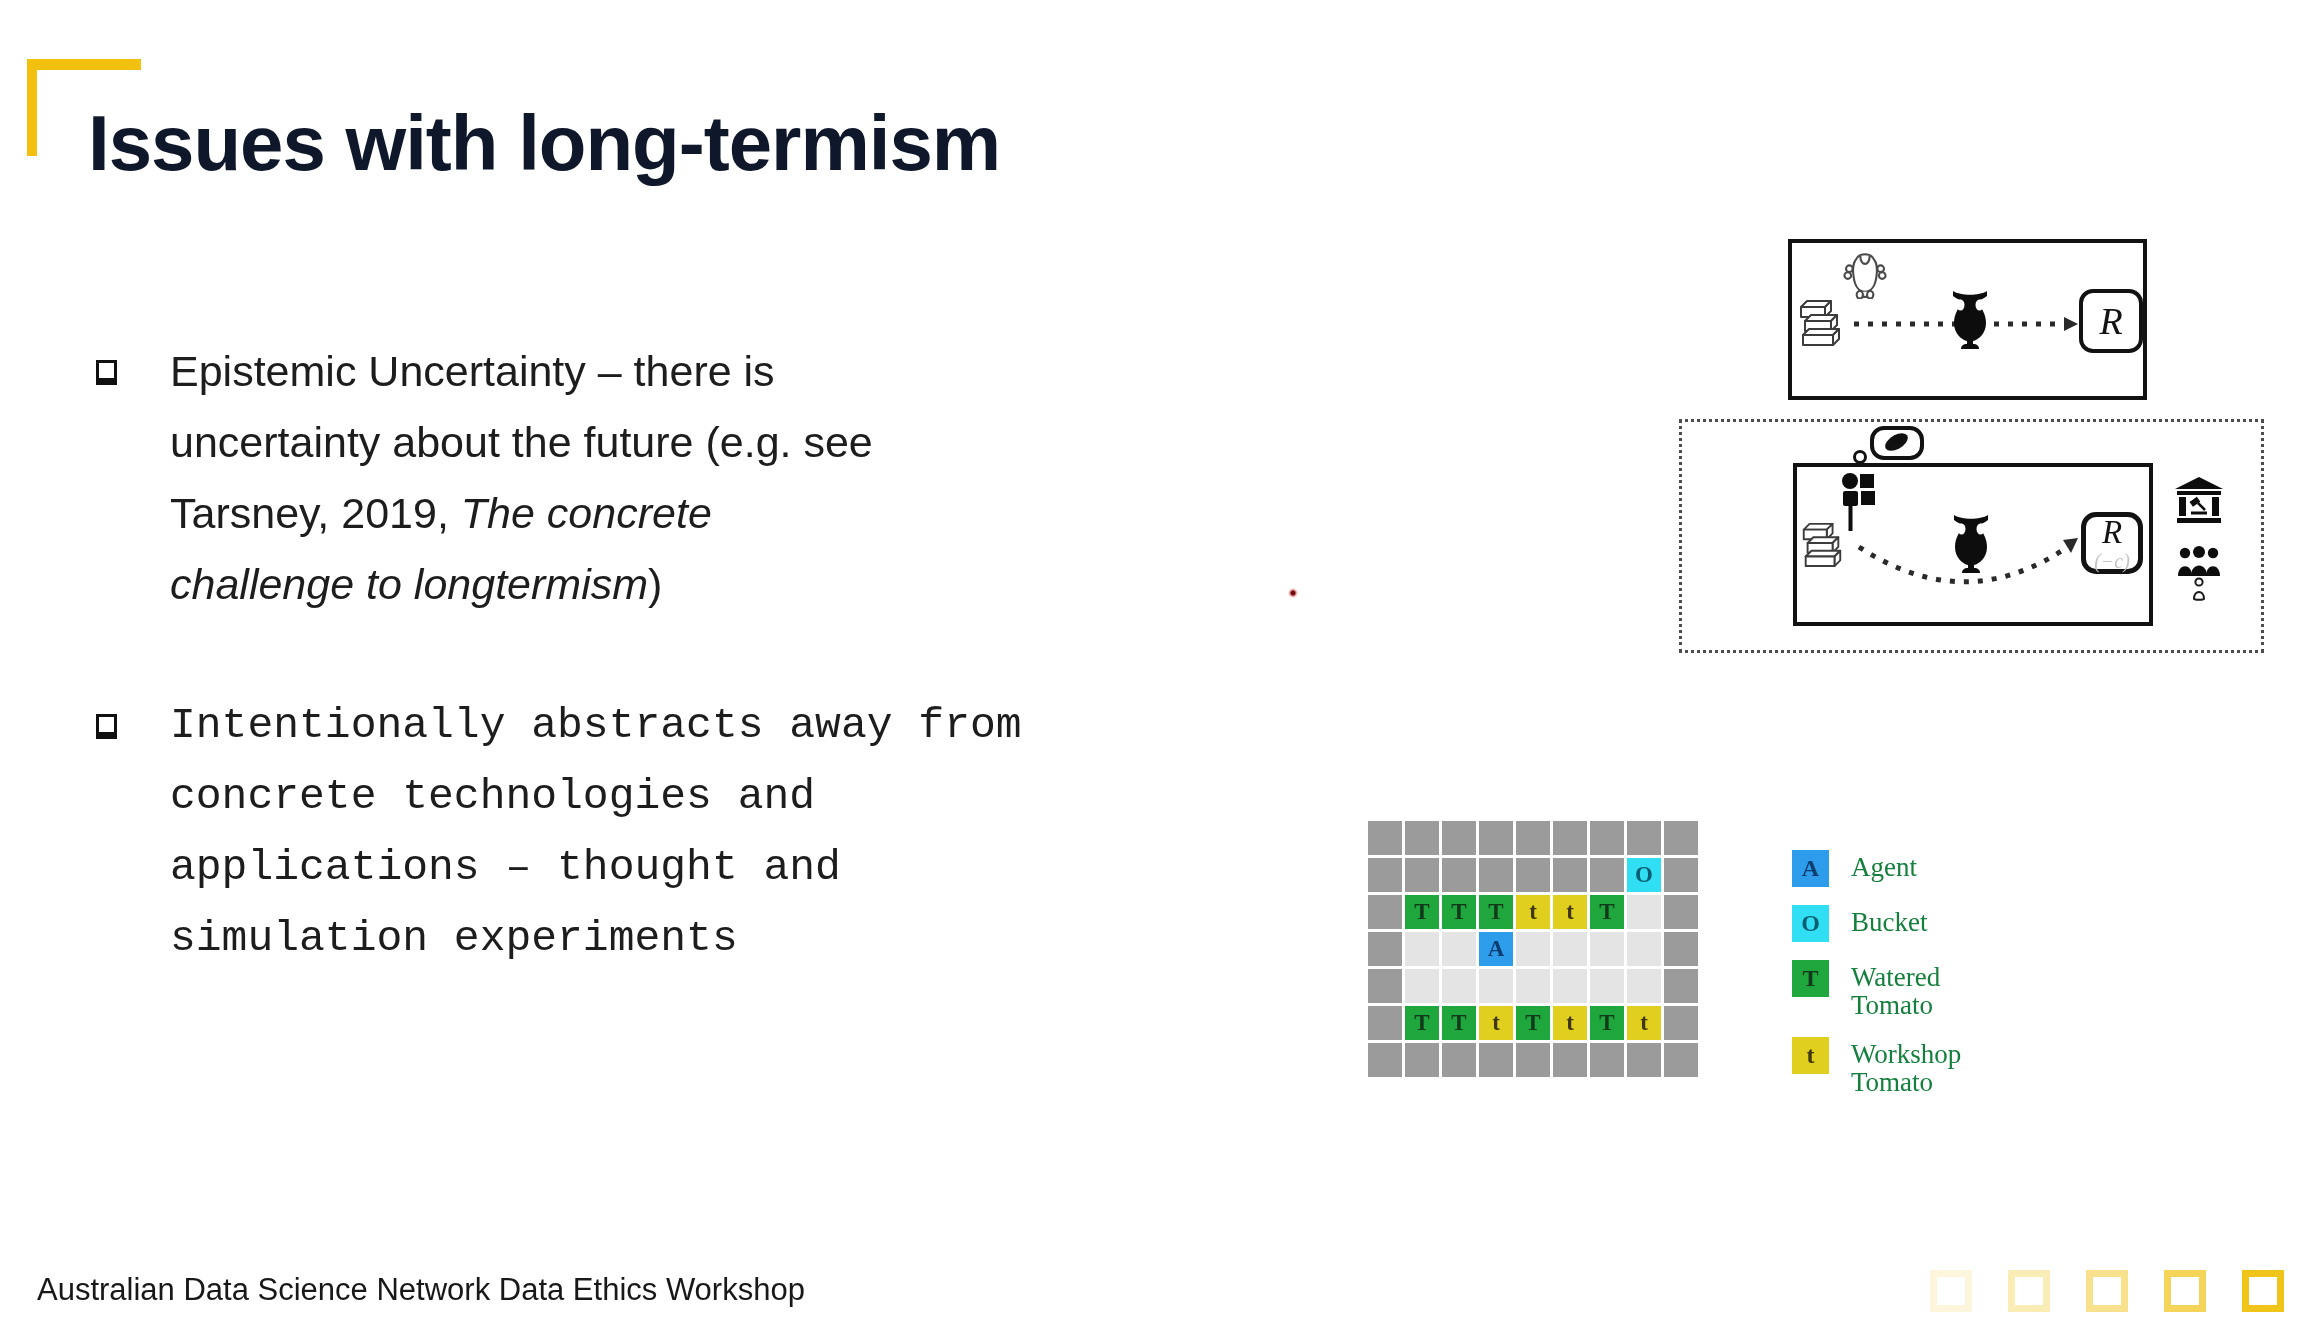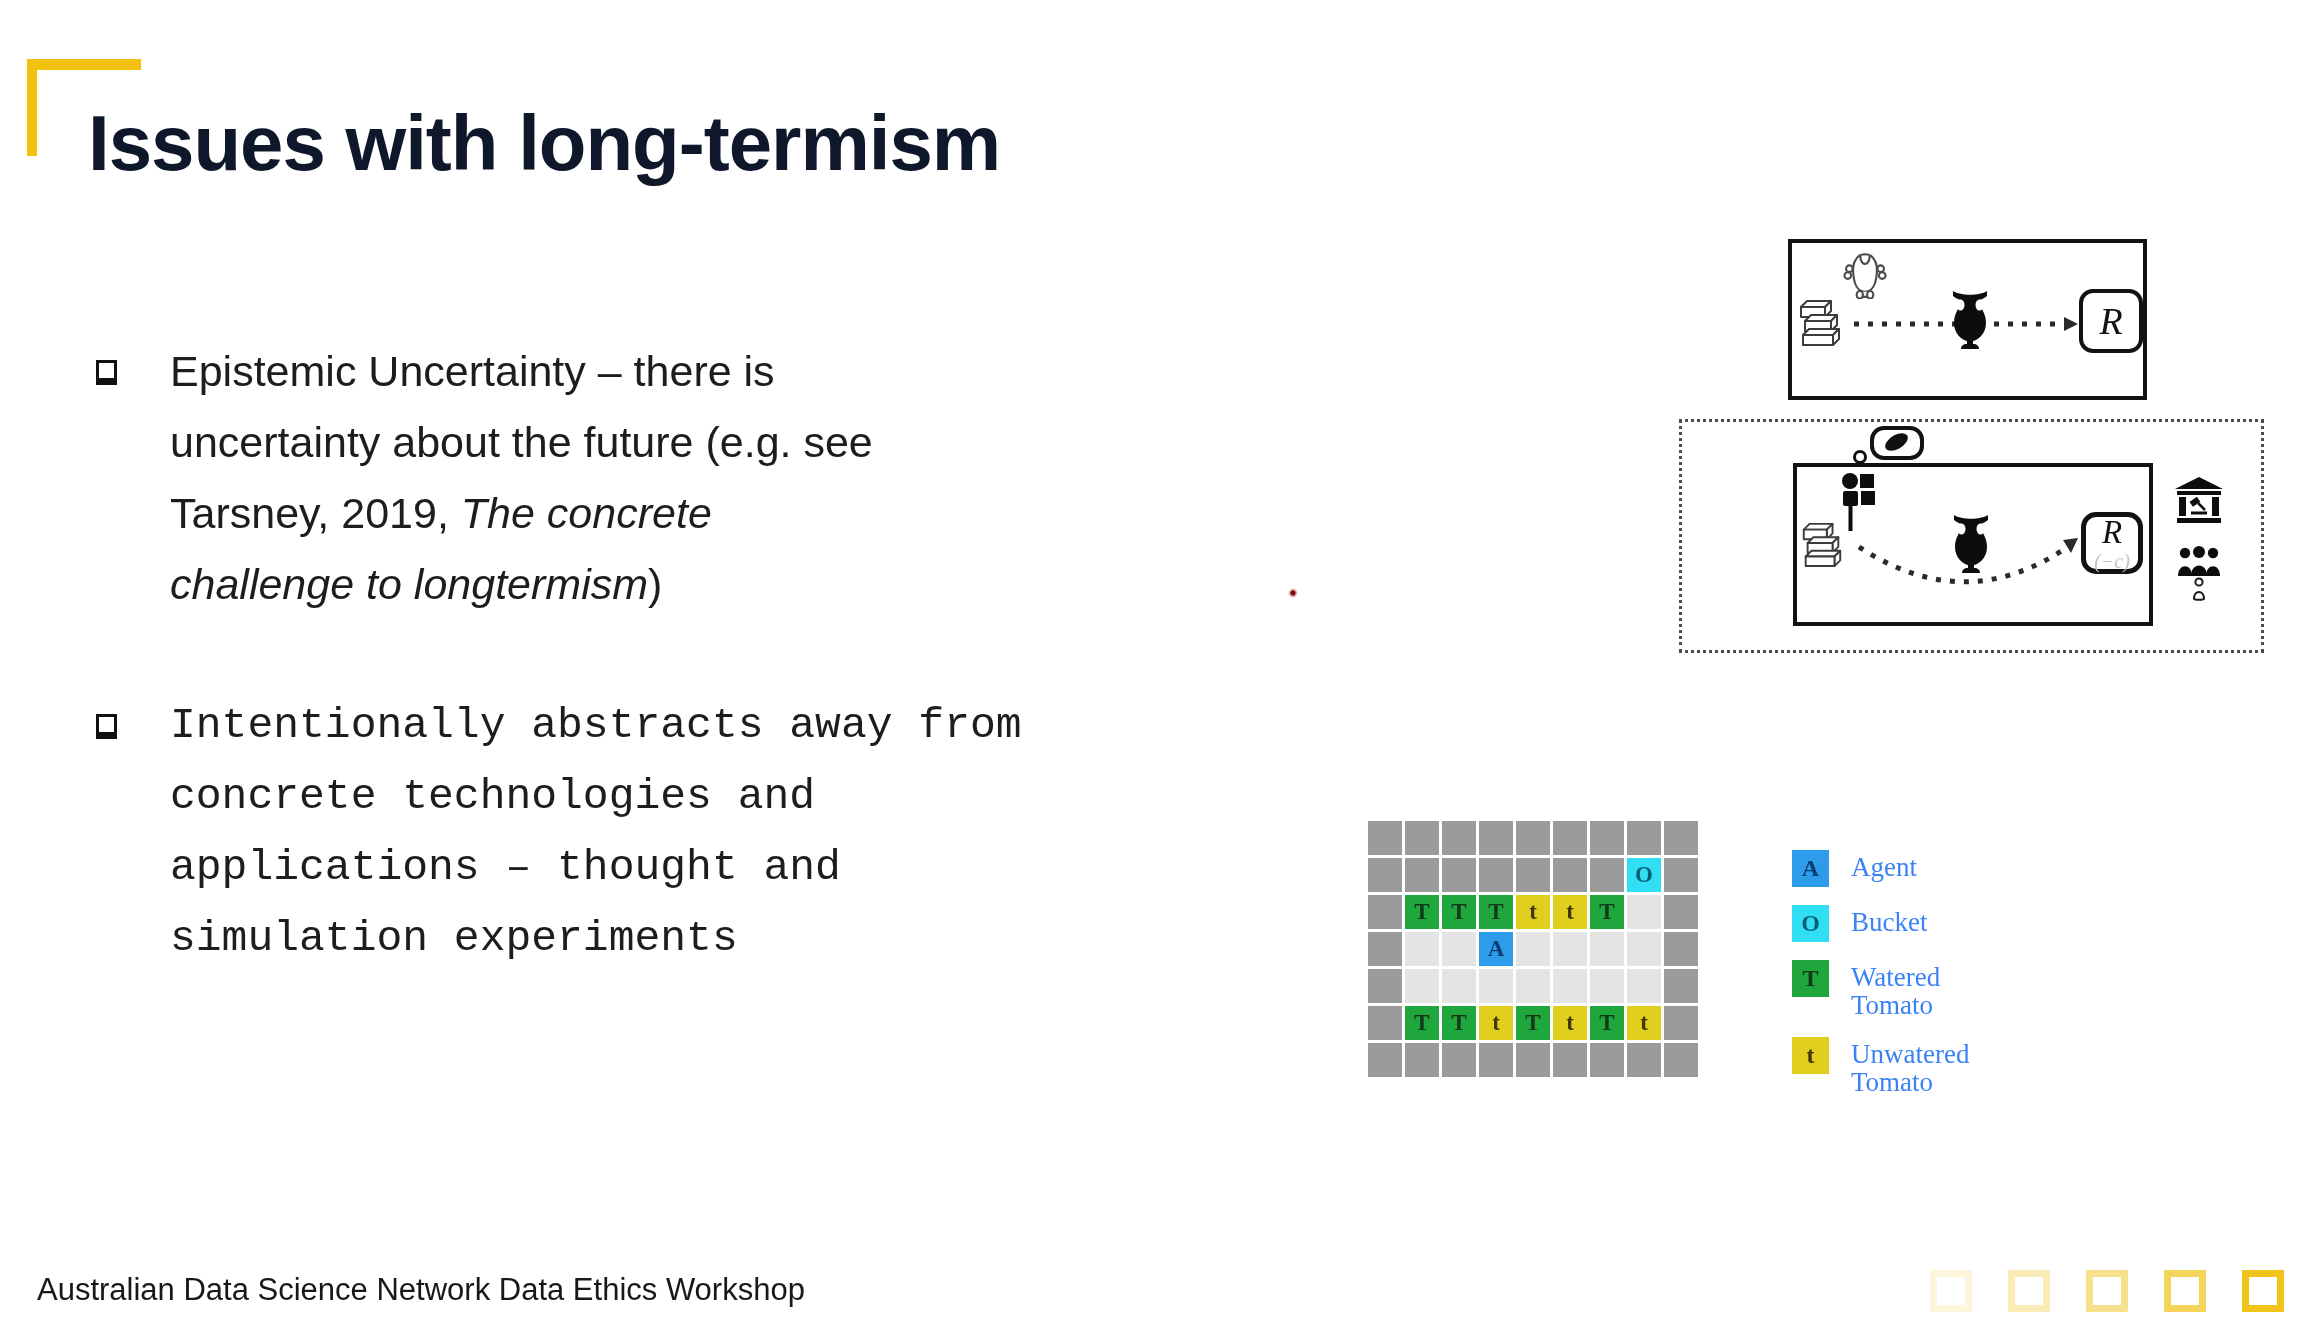--- a/index.html
+++ b/index.html
@@ -54,21 +54,21 @@
   .gridworld{position:absolute;left:1368px;top:821px;display:grid;gap:3px;}
   .gcell{width:34px;height:34px;display:flex;align-items:center;justify-content:center;
          font-family:"Liberation Serif",serif;font-weight:700;font-size:23px;}
 
   
   .legend{position:absolute;left:1792px;top:850px;display:flex;flex-direction:column;gap:18px;}
   .legend-row{display:flex;align-items:flex-start;}
   .legend-key{width:37px;height:37px;flex:0 0 auto;display:flex;align-items:center;justify-content:center;
               font-family:"Liberation Serif",serif;font-weight:700;font-size:24px;}
   .legend-label{margin-left:22px;width:135px;font-family:"Liberation Serif",serif;font-size:27px;
-                line-height:28px;color:#3b82f6;padding-top:3px;}
+                line-height:28px;color:#15803d;padding-top:3px;}
 
   
   .progress{position:absolute;left:1930px;top:1270px;display:flex;gap:36px;}
   .psq{width:28px;height:28px;border-style:solid;border-width:7px;background:transparent;}
 
   svg{display:block;}
 </style>
 </head>
 <body>
 
@@ -289,21 +289,21 @@
       <div class="legend-row">
         <div class="legend-key" style="background: rgb(49, 223, 245); color: rgb(7, 94, 114);">O</div>
         <div class="legend-label">Bucket</div>
       </div>
       <div class="legend-row">
         <div class="legend-key" style="background: rgb(31, 166, 61); color: rgb(18, 58, 26);">T</div>
         <div class="legend-label">Watered Tomato</div>
       </div>
       <div class="legend-row">
         <div class="legend-key" style="background: rgb(224, 207, 30); color: rgb(63, 55, 8);">t</div>
-        <div class="legend-label">Unwatered Tomato</div>
+        <div class="legend-label">Workshop Tomato</div>
       </div>
     </div>
 
   <div class="progress" id="progress">
       <div class="psq" style="border-color: rgb(240, 196, 25); opacity: 0.15;"></div>
       <div class="psq" style="border-color: rgb(240, 196, 25); opacity: 0.32;"></div>
       <div class="psq" style="border-color: rgb(240, 196, 25); opacity: 0.5;"></div>
       <div class="psq" style="border-color: rgb(240, 196, 25); opacity: 0.72;"></div>
       <div class="psq" style="border-color: rgb(240, 196, 25); opacity: 1;"></div>
     </div>

